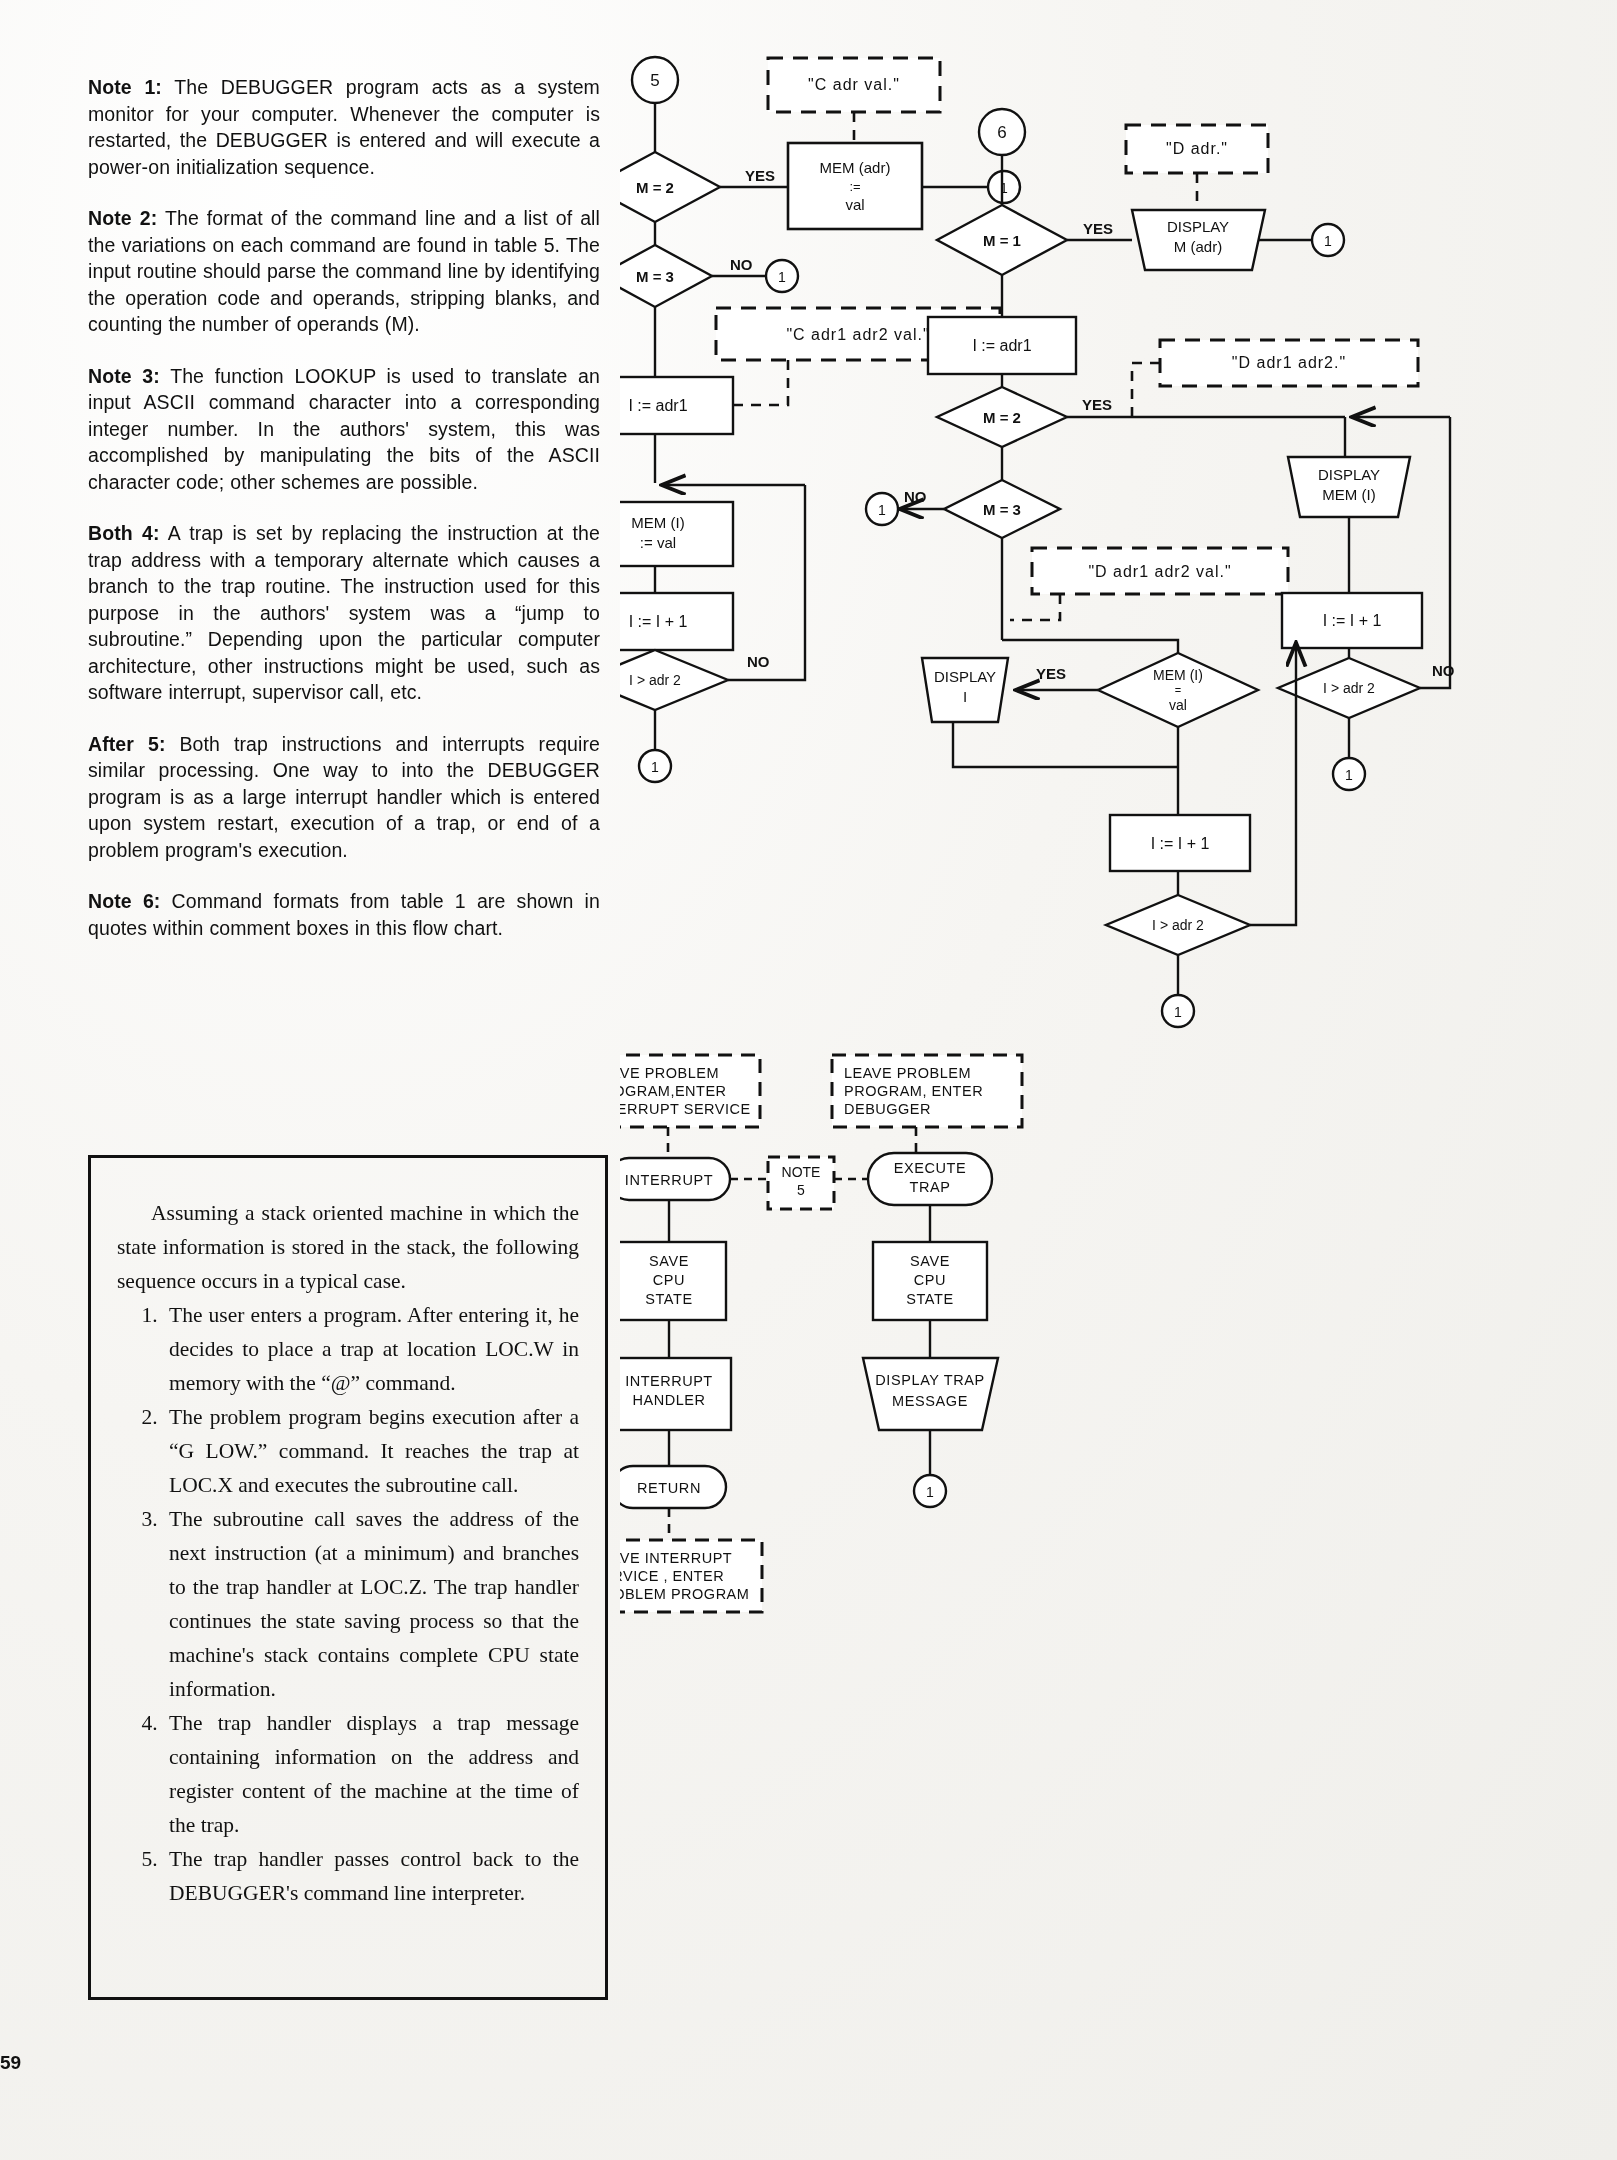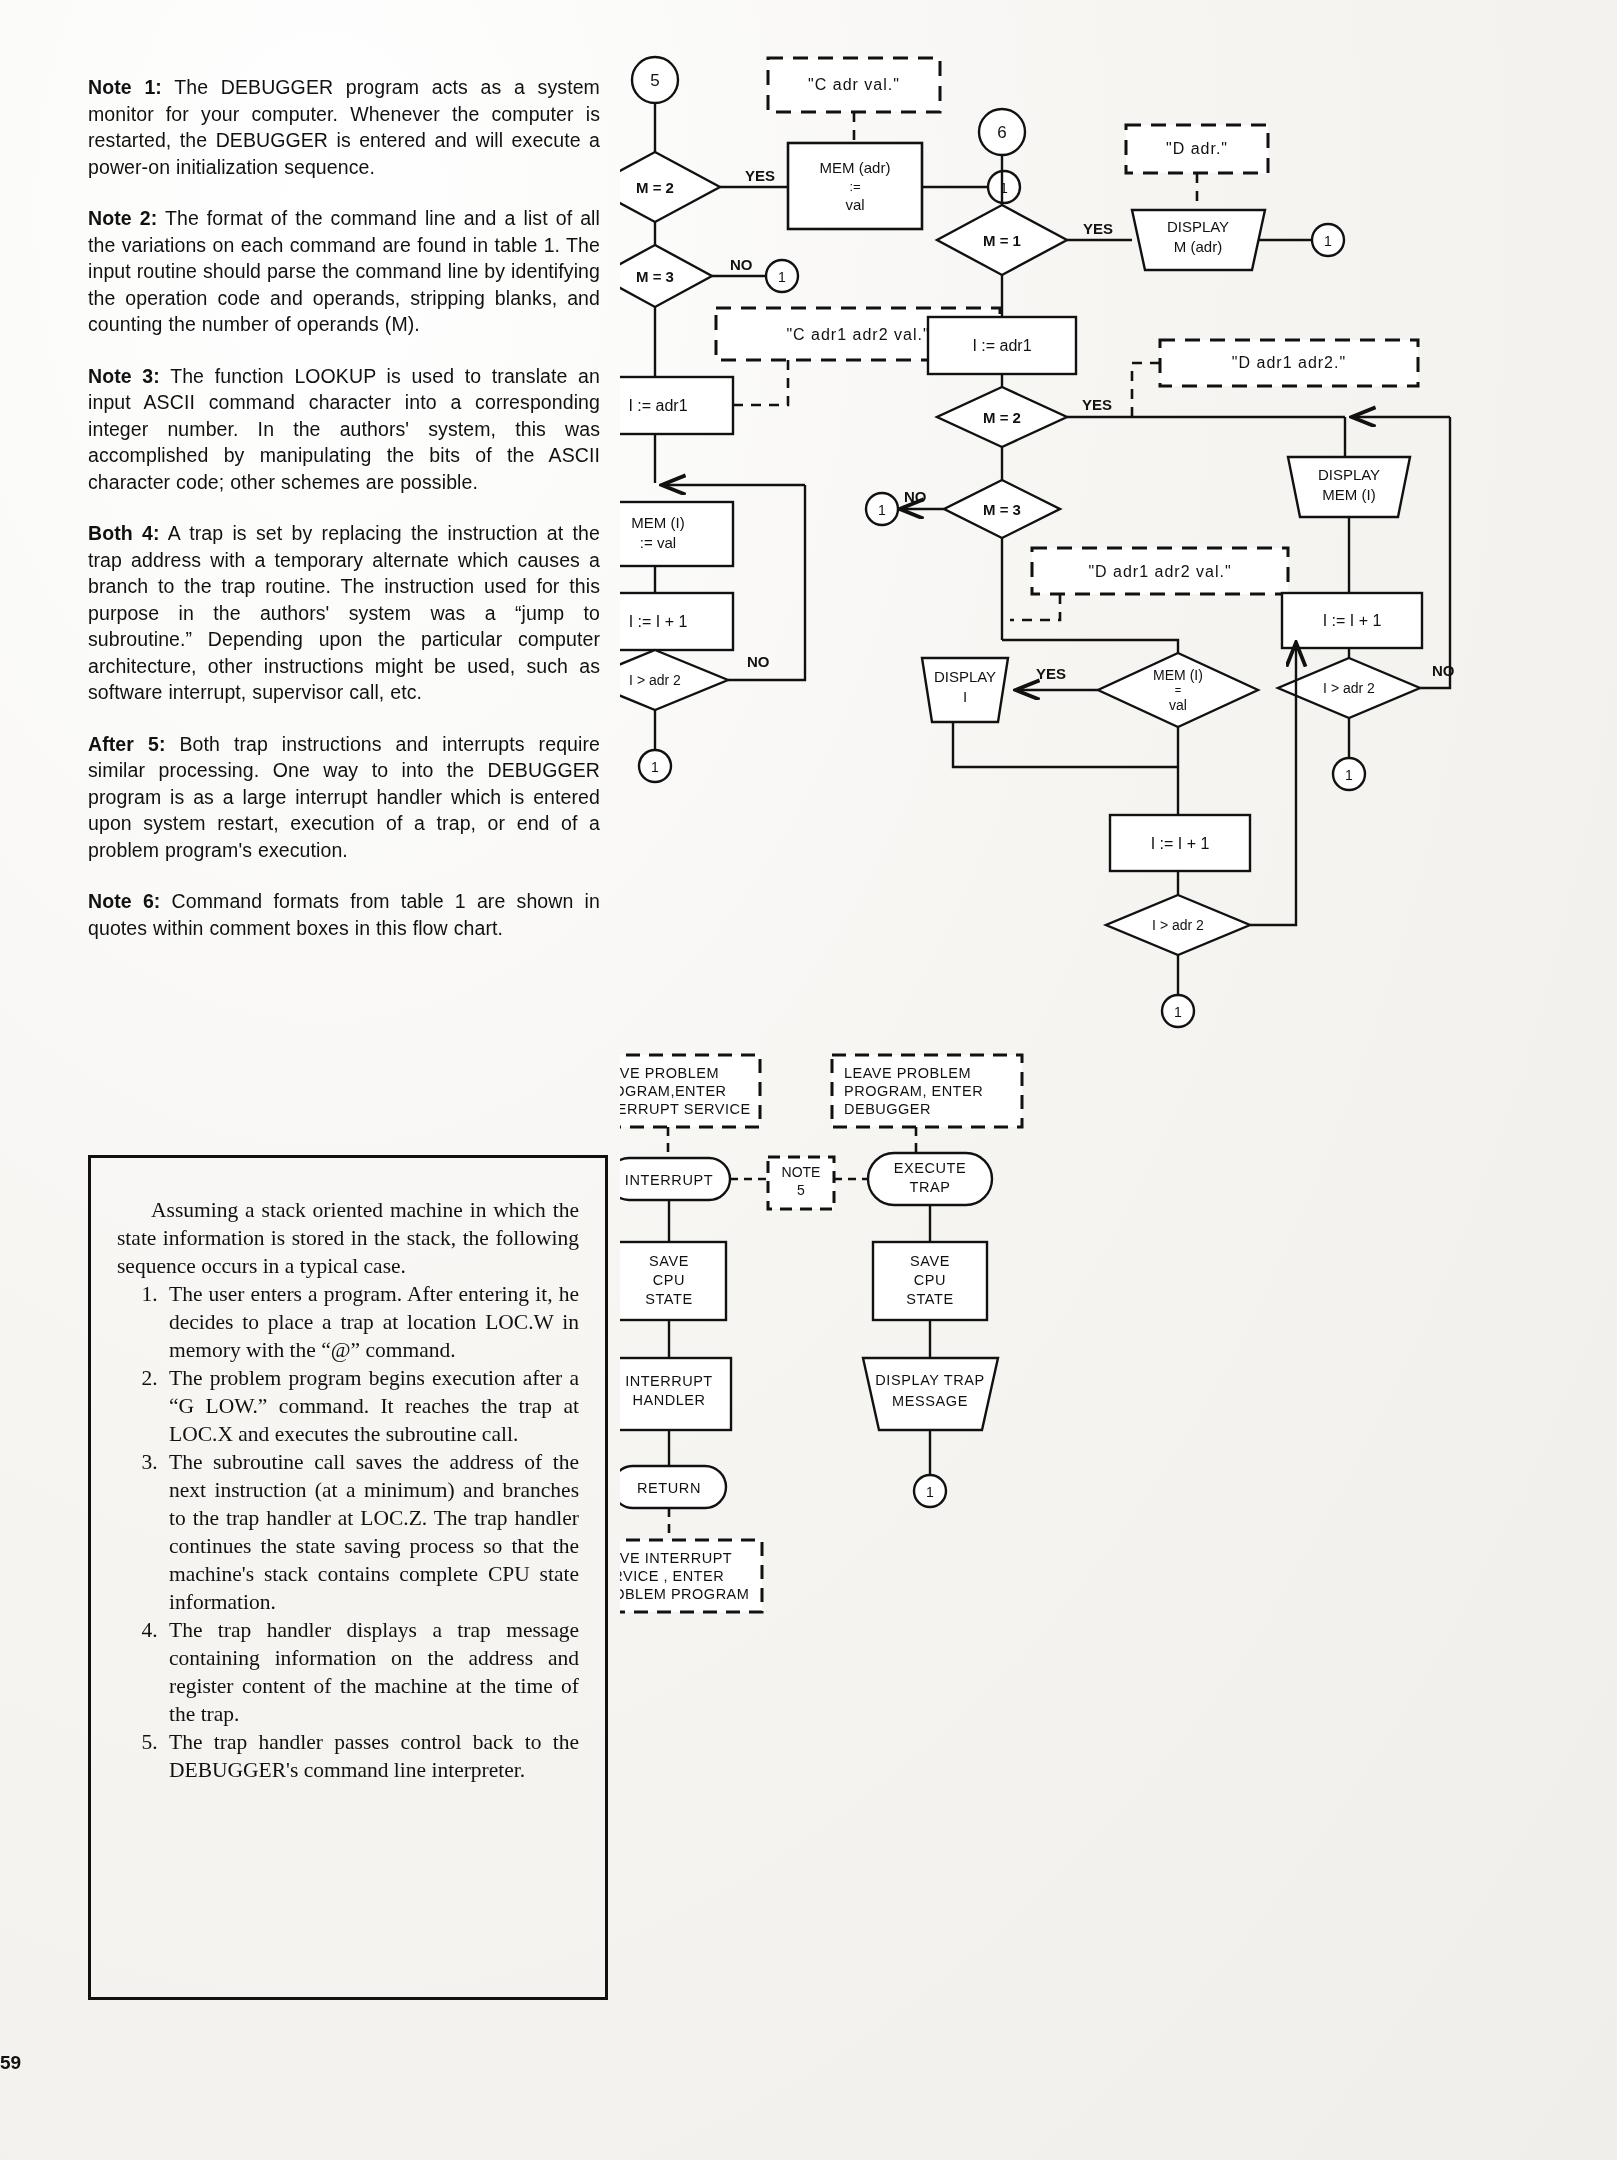--- a/index.html
+++ b/index.html
@@ -34,21 +34,21 @@
     border-top:3px solid #111;
     border-bottom:3px solid #111;
     border-right:3px solid #111;
     box-sizing:border-box;
     height:845px;
     background:transparent;
   }
   #story-box .inner{
     padding:38px 26px 10px 26px;
     font-family:"Liberation Serif", serif;
-    font-size:21.5px;line-height:28px;
+    font-size:21.5px;line-height:34px;
     text-align:justify;
   }
   #story-box p.lead{margin:0 0 0 0;text-indent:34px;}
   #story-box ol{
     margin:0;padding-left:46px;
     list-style-position:outside;
   }
   #story-box ol li{
     margin-top:0;
     padding-left:6px;
@@ -70,21 +70,21 @@
 
 <div class="page"></div>
 
 <div id="notes-column">
   <div class="note">
     <b>Note 1:</b>
     <span>The DEBUGGER program acts as a system monitor for your computer. Whenever the computer is restarted, the DEBUGGER is entered and will execute a power-on initialization sequence.</span>
   </div>
   <div class="note">
     <b>Note 2:</b>
-    <span>The format of the command line and a list of all the variations on each command are found in table 1. The input routine should parse the command line by identifying the operation code and operands, stripping blanks, and counting the number of operands (M).</span>
+    <span>The format of the command line and a list of all the variations on each command are found in table 5. The input routine should parse the command line by identifying the operation code and operands, stripping blanks, and counting the number of operands (M).</span>
   </div>
   <div class="note">
     <b>Note 3:</b>
     <span>The function LOOKUP is used to translate an input ASCII command character into a corresponding integer number. In the authors' system, this was accomplished by manipulating the bits of the ASCII character code; other schemes are possible.</span>
   </div>
   <div class="note">
     <b>Both 4:</b>
     <span>A trap is set by replacing the instruction at the trap address with a temporary alternate which causes a branch to the trap routine. The instruction used for this purpose in the authors' system was a “jump to subroutine.” Depending upon the particular computer architecture, other instructions might be used, such as software interrupt, supervisor call, etc.</span>
   </div>
   <div class="note">

